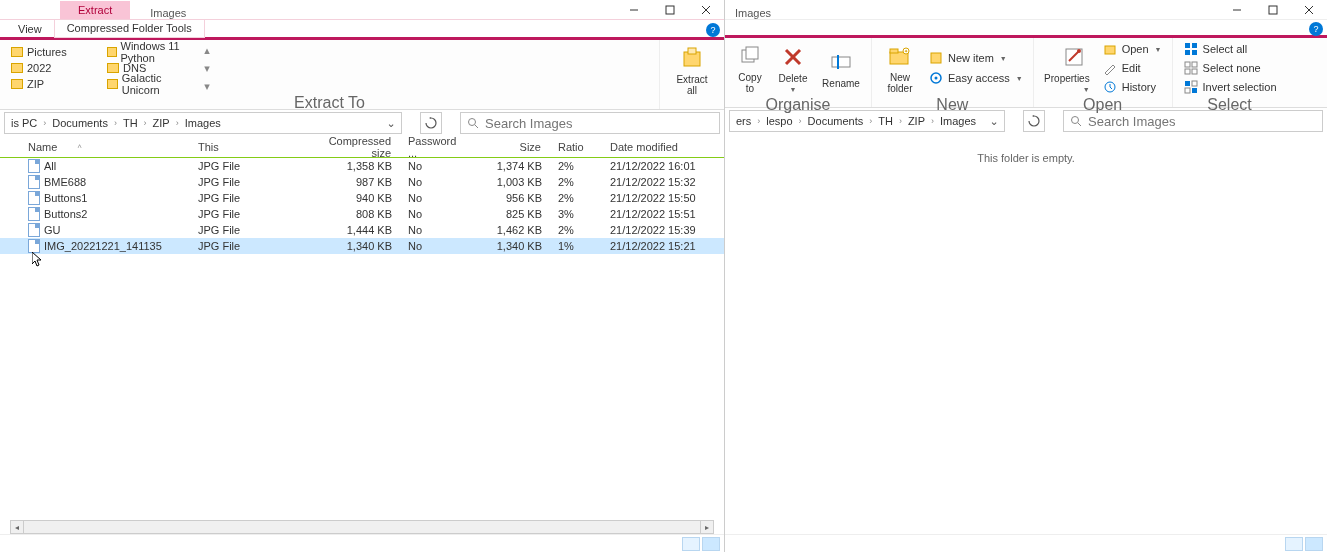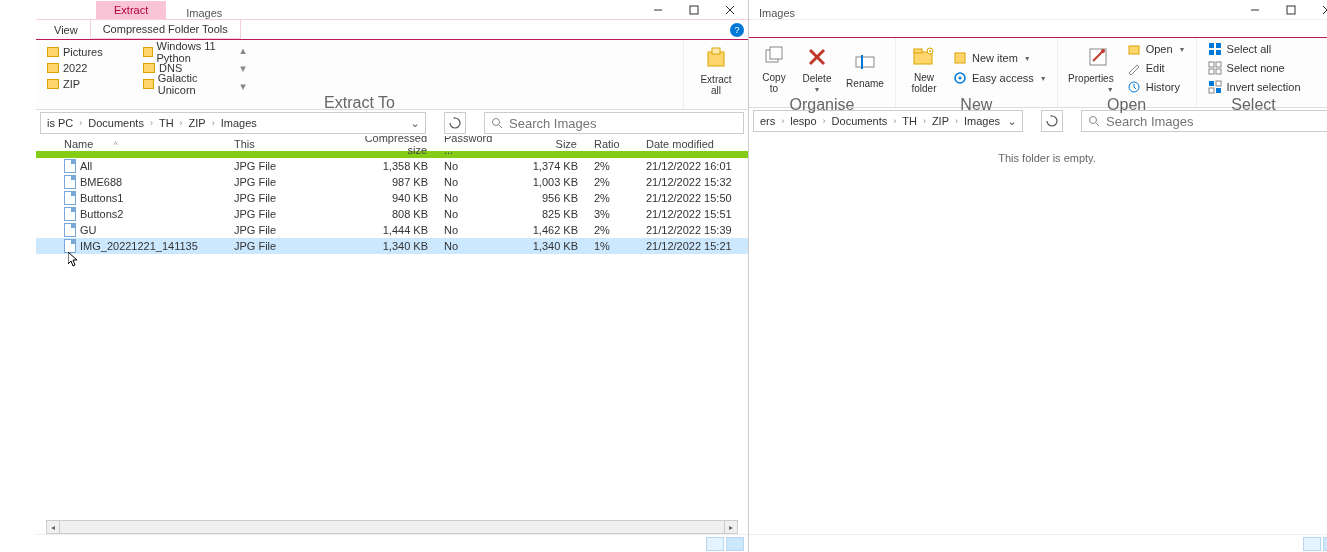--- a/index.html
+++ b/index.html
@@ -8,33 +8,33 @@
   font-size: 11px;
   color: #333;
   background: #fff;
   width: 1327px;
   height: 552px;
   overflow: hidden;
   position: relative;
 }
 .windows { display: flex; width: 100%; height: 100%; }
 .window { height: 100%; background: #fff; position: relative; display: flex; flex-direction: column; }
-.window-left { width: 725px; border-right: 1px solid #ccc; margin-left: 36px; }
+.window-left { width: 725px; border-right: 1px solid #ccc; }
 .window-right { flex: 1; }
 .titlebar-controls { position: absolute; right: 0; top: 0; display: flex; }
 .tbtn { width: 36px; height: 20px; display: flex; align-items: center; justify-content: center; color: #555; font-size: 11px; }
 .tbtn svg { width: 10px; height: 10px; }
 
 
 .tabrow { height: 20px; display: flex; align-items: flex-end; position: relative; border-bottom: 1px solid #f4d0db; }
 .tabrow .tab { padding: 3px 10px; font-size: 11px; color: #333; }
 .tabrow .context-tab { background: #f9c4d6; color: #b0003a; padding: 3px 18px; position: relative; }
 .tabrow .title-label { margin-left: 20px; color: #555; }
 
-.subtabrow { height: 20px; display: flex; align-items: flex-end; border-bottom: 1px solid #be185d; }
+.subtabrow { height: 20px; display: flex; align-items: center; border-bottom: 3px solid #be185d; }
 .subtabrow .tab { padding: 3px 12px; font-size: 11px; color: #333; }
 .subtabrow .tab.compressed { border: 1px solid #f4d0db; border-top: none; }
 
 .help-icon { position: absolute; right: 4px; width: 14px; height: 14px; border-radius: 50%; background: #0078d7; color: #fff; font-size: 9px; display: flex; align-items: center; justify-content: center; }
 
 
 .ribbon { height: 70px; border-bottom: 1px solid #ddd; display: flex; background: #fdfdfd; position: relative; }
 .ribbon-group { border-right: 1px solid #eee; padding: 2px 8px; display: flex; flex-direction: column; justify-content: space-between; }
 .ribbon-group-label { font-size: 16px; color: #666; text-align: center; padding-bottom: 2px; }
 .ribbon-content { flex: 1; display: flex; align-items: center; gap: 6px; }
@@ -57,21 +57,21 @@
 .addr { flex: 1; height: 22px; border: 1px solid #ccc; display: flex; align-items: center; padding: 0 2px; font-size: 11px; overflow: hidden; }
 .crumb { padding: 0 4px; display: flex; align-items: center; gap: 2px; }
 .crumb-sep { color: #888; font-size: 9px; padding: 0 2px; }
 .addr-drop { width: 16px; text-align: center; color: #555; }
 .refresh-btn { width: 22px; height: 22px; border: 1px solid #ccc; display: flex; align-items: center; justify-content: center; }
 .search { width: 260px; height: 22px; border: 1px solid #ccc; display: flex; align-items: center; padding: 0 6px; color: #888; gap: 6px; }
 .search input { border: none; outline: none; flex: 1; font-size: 13px; color: #333; }
 
 
 .filearea { flex: 1; position: relative; overflow: hidden; }
-.columns { height: 22px; display: flex; align-items: center; border-bottom: 7px solid #84cc16; }
+.columns { height: 22px; display: flex; align-items: center; border-bottom: 1px solid #84cc16; }
 .col { padding: 0 8px; font-size: 11px; color: #444; border-right: 1px solid transparent; }
 .col-name { width: 170px; margin-left: 20px; display: flex; align-items: center; gap: 20px; }
 .col-type { width: 110px; }
 .col-comp { width: 100px; text-align: right; }
 .col-pass { width: 52px; }
 .col-size { width: 98px; text-align: right; }
 .col-ratio { width: 52px; }
 .col-date { width: 110px; }
 
 .rows { }

